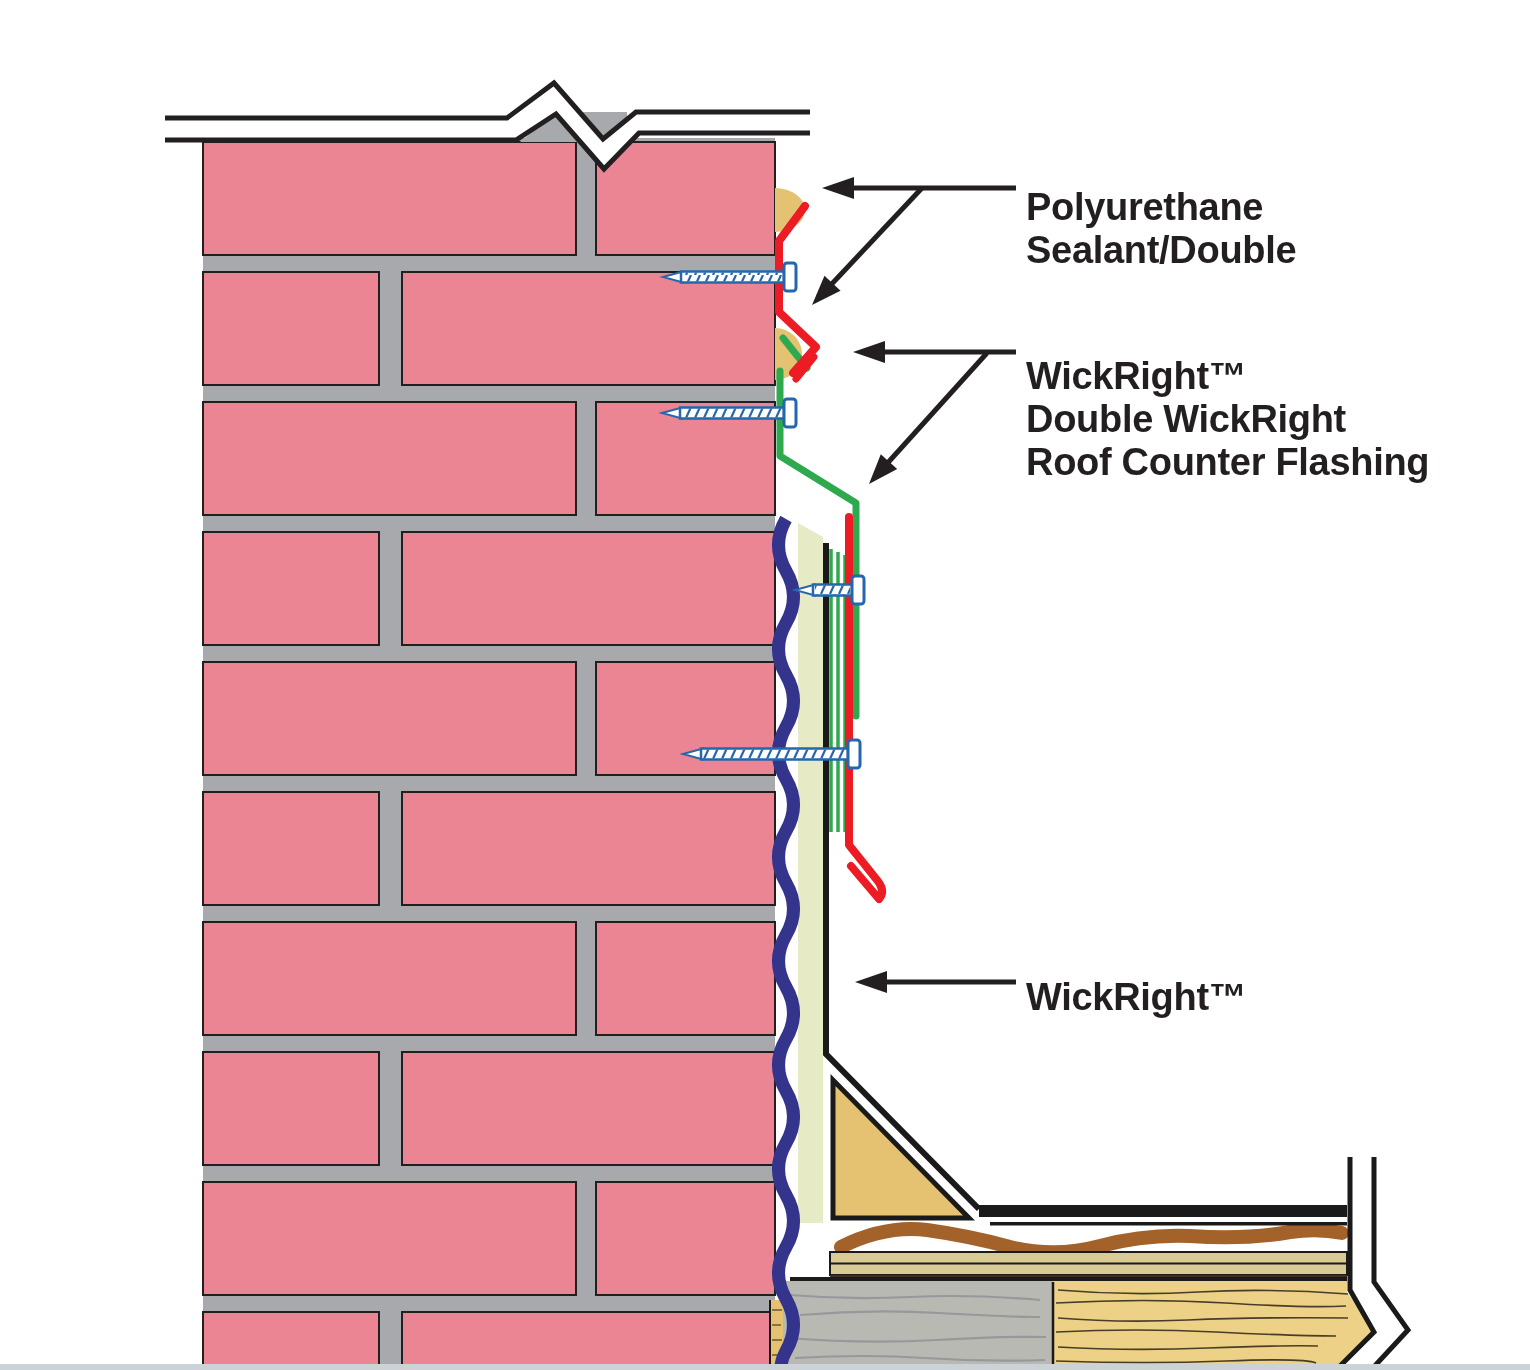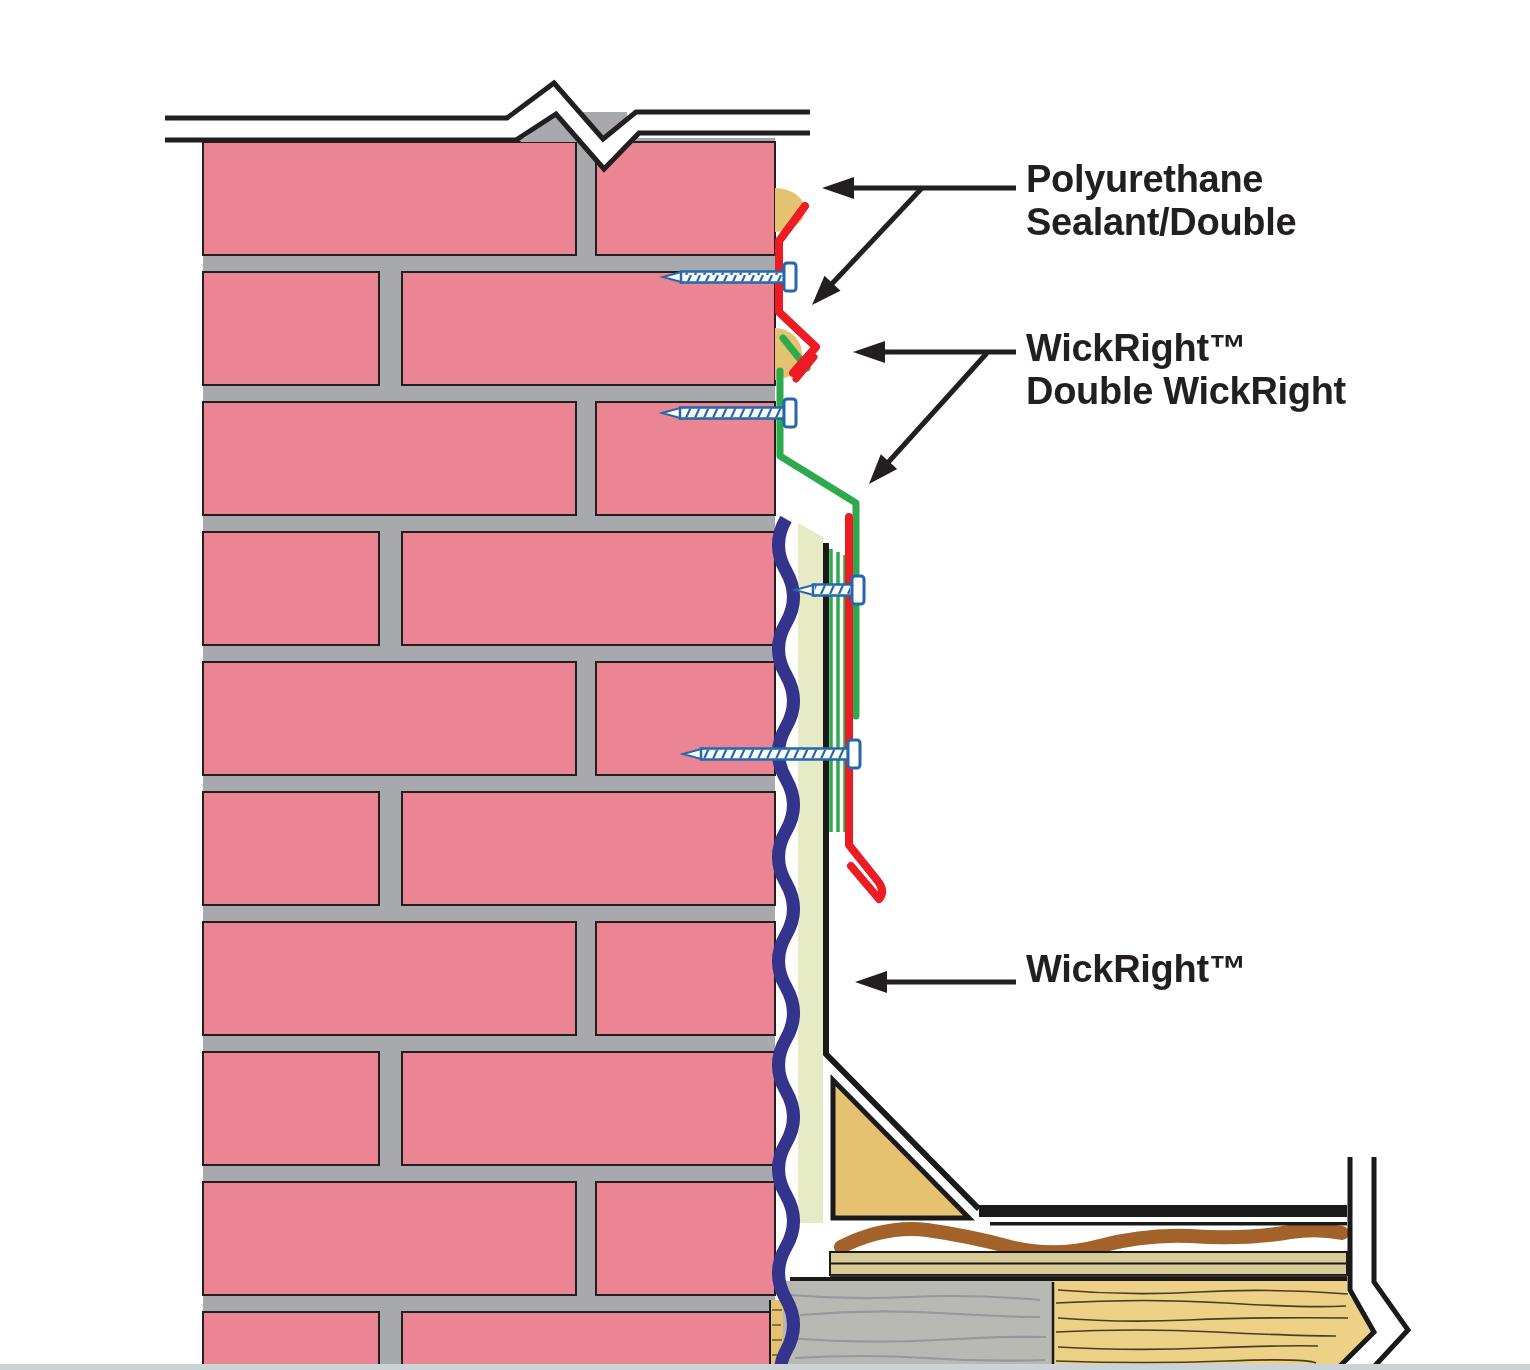--- a/index.html
+++ b/index.html
@@ -1,20 +1,20 @@
 <!DOCTYPE html>
 <html style="--brick: #ec8593; --mortar: #a7a9ac; --outline: #231f20; --ink: #1a1a1a; --flashred: #ed1c24; --flashgreen: #2fa94e; --sealtan: #e5c272; --navy: #34348c; --cream: #e6ebc5; --screwblue: #2467ad; --woodyellow: #ecd186; --woodgray: #b9b9b4; --planktan: #d9cb96; --plankdark: #3c3120; --brown: #a3622a; --pageedge: #ccd3d6;"><head>
 <meta charset="utf-8">
 <style>
   html,body{margin:0;padding:0;background:#ffffff;}
   #stage{position:relative;width:1530px;height:1370px;background:#fff;overflow:hidden;
          font-family:"Liberation Sans",sans-serif;}
   #stage svg{position:absolute;left:0;top:0;}
   .ann{position:absolute;font:700 38px/43px "Liberation Sans",sans-serif;
-       color:var(--outline,#231f20);letter-spacing:-0.3px;white-space:nowrap;}
+       color:var(--outline,#231f20);letter-spacing:-0.3px;white-space:nowrap;margin-top:28px;}
   .ann span{display:block;}
 </style>
 </head>
 <body>
 
 <div id="stage">
 
 <svg width="1530" height="1370" viewBox="0 0 1530 1370">
   <defs>
     <pattern id="thr" width="9" height="11" patternUnits="userSpaceOnUse">
@@ -178,18 +178,19 @@
   <rect x="0" y="1364" width="1530" height="6" style="fill:var(--pageedge)"></rect>
 </svg>
 
 <div class="ann" style="left:1026px;top:158px">
   <span>Polyurethane</span>
   <span>Sealant/Double</span>
 </div>
 <div class="ann" style="left:1026px;top:327px">
   <span>WickRight™</span>
   <span>Double WickRight</span>
+  <span>Roof Counter Flashing</span>
 </div>
 <div class="ann" style="left:1026px;top:948px">
   <span>WickRight™</span>
 </div>
 
 </div>
 
 </body></html>

